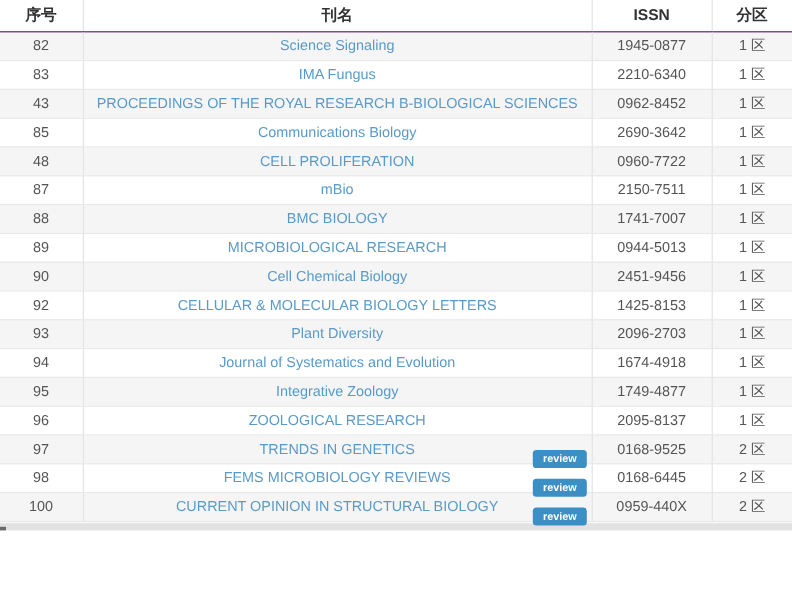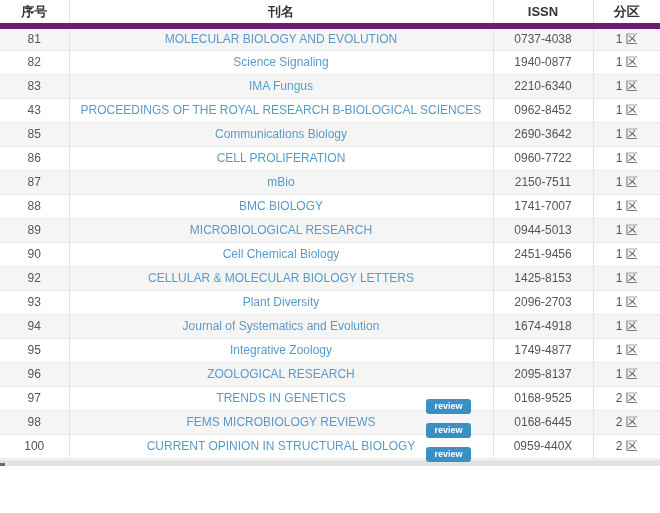--- a/index.html
+++ b/index.html
@@ -15,21 +15,21 @@
     border-collapse: collapse;
     table-layout: fixed;
   }
   thead th {
     height: 26px;
     font-size: 13px;
     font-weight: bold;
     color: var(--header-text, #333);
     vertical-align: middle;
     background: #fff;
-    border-bottom: 6px solid #701a75;
+    border-bottom: 1px solid #701a75;
   }
   tbody td {
     height: 24px;
     font-size: 12px;
     color: var(--body-text, #555);
     text-align: center;
     vertical-align: middle;
     border-bottom: 1px solid var(--border, #e8e8e8);
   }
   thead th:not(:last-child),
@@ -41,21 +41,21 @@
 
   td.c-name { position: relative; }
   a.journal-link {
     color: var(--link, #5a9ac9);
     text-decoration: none;
     font-size: 12px;
   }
   span.review-badge {
     display: none;
     position: absolute;
-    right: 22px;
+    right: 4px;
     bottom: -4px;
     background: var(--badge-bg, #3c8fc5);
     color: var(--badge-text, #fff);
     font-size: 9px;
     font-weight: bold;
     line-height: 1;
     padding: 3px 8px 3px 8px;
     border-radius: 3px;
     z-index: 2;
   }
@@ -89,37 +89,28 @@
     </colgroup>
     <thead>
       <tr>
         <th>序号</th>
         <th>刊名</th>
         <th>ISSN</th>
         <th>分区</th>
       </tr>
     </thead>
     <tbody>
-  <tr>
-    <td class="c-index">81</td>
-    <td class="c-name">
-      <a href="#" class="journal-link">MOLECULAR BIOLOGY AND EVOLUTION</a>
-      
-    </td>
-    <td class="c-issn">0737-4038</td>
-    <td class="c-zone">1 区</td>
-  </tr>
 
   <tr>
     <td class="c-index">82</td>
     <td class="c-name">
       <a href="#" class="journal-link">Science Signaling</a>
       
     </td>
-    <td class="c-issn">1940-0877</td>
+    <td class="c-issn">1945-0877</td>
     <td class="c-zone">1 区</td>
   </tr>
 
   <tr>
     <td class="c-index">83</td>
     <td class="c-name">
       <a href="#" class="journal-link">IMA Fungus</a>
       
     </td>
     <td class="c-issn">2210-6340</td>
@@ -140,21 +131,21 @@
     <td class="c-index">85</td>
     <td class="c-name">
       <a href="#" class="journal-link">Communications Biology</a>
       
     </td>
     <td class="c-issn">2690-3642</td>
     <td class="c-zone">1 区</td>
   </tr>
 
   <tr>
-    <td class="c-index">86</td>
+    <td class="c-index">48</td>
     <td class="c-name">
       <a href="#" class="journal-link">CELL PROLIFERATION</a>
       
     </td>
     <td class="c-issn">0960-7722</td>
     <td class="c-zone">1 区</td>
   </tr>
 
   <tr>
     <td class="c-index">87</td>

